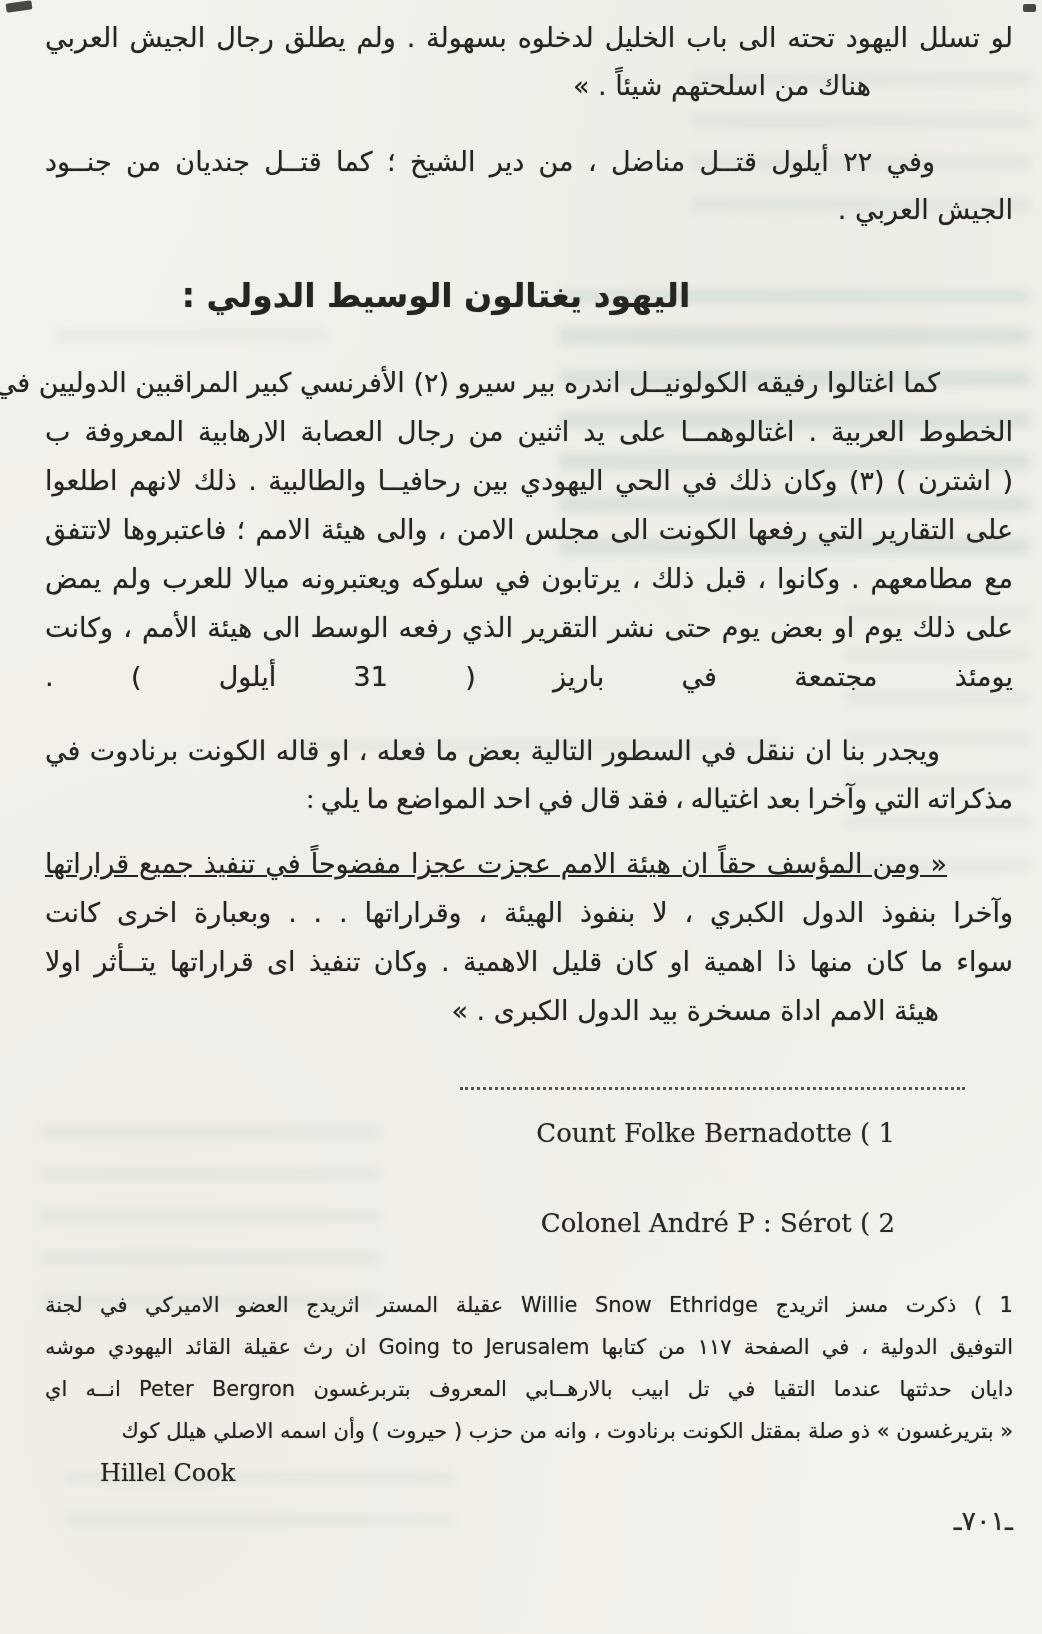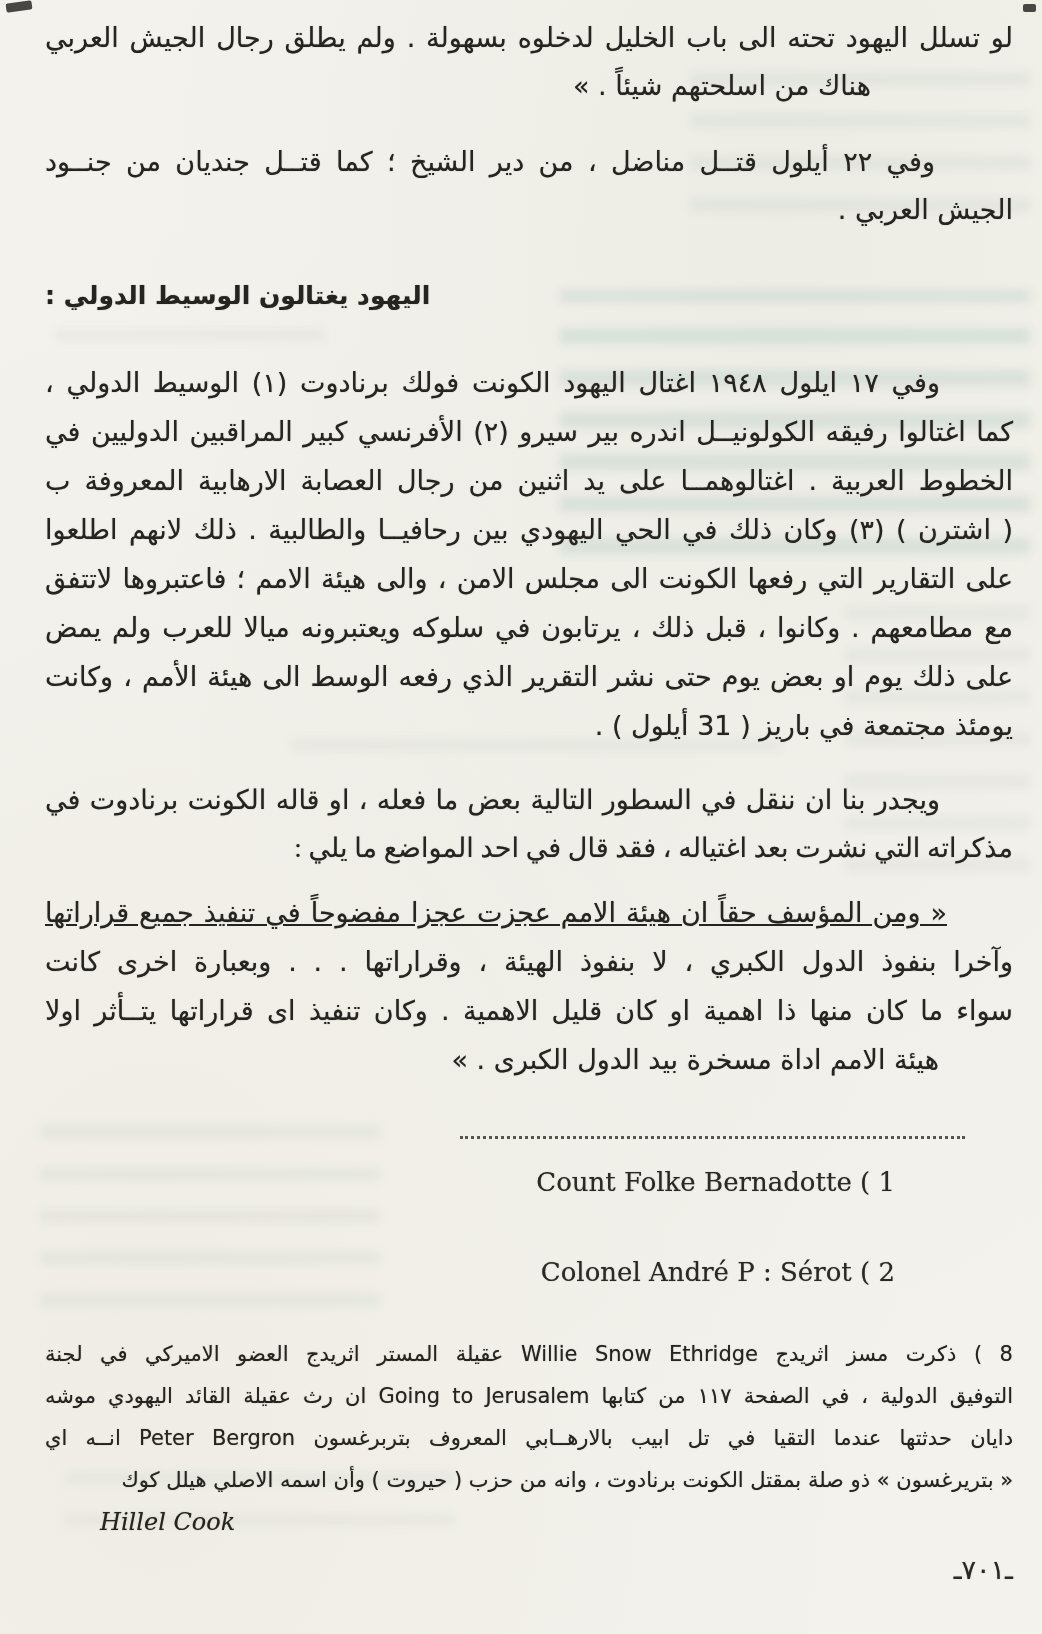--- a/index.html
+++ b/index.html
@@ -64,23 +64,23 @@
   .p1 .line:nth-child(2) { text-align-last: right; padding-right: 142px; }
   .p2 .line:nth-child(2) { text-align-last: right; }
   .p3 .line:nth-child(8) { text-align-last: right; }
   .p4 .line:nth-child(2) { text-align-last: right; }
   .p5 .line:nth-child(4) { text-align-last: right; padding-right: 74px; }
 
   .p2 { margin-top: 28px; }
   .heading {
     margin: 36px 0 0 0;
     padding-right: 186px;
-    font-size: 25px; font-weight: bold;
+    font-size: 33px; font-weight: bold;
     line-height: 52px;
-    text-align: left;
+    text-align: center;
   }
   .p3 { margin-top: 36px; }
   .p4 { margin-top: 26px; font-family: Liberation Serif, serif; }
   .p5 { margin-top: 16px; }
 
   .rule {
     margin: 52px 48px 0 auto;
     width: 505px; height: 0;
     border-top: 3px dotted #3b3a34;
     opacity: .85;
@@ -102,21 +102,20 @@
     white-space: nowrap;
     text-align: justify;
     text-align-last: justify;
   }
   .fn3 .line:nth-child(4) { text-align-last: right; }
   .fn3 .line:nth-child(5) {
     direction: ltr; text-align: left; text-align-last: left;
     padding-left: 55px;
     font-family: "DejaVu Serif", serif;
     font-size: 24px;
-    font-style: italic;
   }
   .pagenum {
     margin-top: 10px;
     text-align: right;
     font-size: 27px; line-height: 34px;
     letter-spacing: 2px;
     color: #2b2925;
   }
 </style>
 </head>
@@ -142,50 +141,49 @@
       </div>
 
     <div class="para p2">
         <div class="line">وفي ٢٢ أيلول قتــل مناضل ، من دير الشيخ ؛ كما قتــل جنديان من جنــود</div>
         <div class="line">الجيش العربي .</div>
       </div>
 
     <h2 class="heading">اليهود يغتالون الوسيط الدولي :</h2>
 
     <div class="para p3">
-        <div class="line">وفي ١٧ ايلول ١٩٤٨ اغتال اليهود الكونت فولك برنادوت (١) الوسيط الدولي ،</div>
         <div class="line">كما اغتالوا رفيقه الكولونيــل اندره بير سيرو (٢) الأفرنسي كبير المراقبين الدوليين في</div>
         <div class="line">الخطوط العربية . اغتالوهمــا على يد اثنين من رجال العصابة الارهابية المعروفة ب</div>
         <div class="line">( اشترن ) (٣) وكان ذلك في الحي اليهودي بين رحافيــا والطالبية . ذلك لانهم اطلعوا</div>
         <div class="line">على التقارير التي رفعها الكونت الى مجلس الامن ، والى هيئة الامم ؛ فاعتبروها لاتتفق</div>
         <div class="line">مع مطامعهم . وكانوا ، قبل ذلك ، يرتابون في سلوكه ويعتبرونه ميالا للعرب ولم يمض</div>
         <div class="line">على ذلك يوم او بعض يوم حتى نشر التقرير الذي رفعه الوسط الى هيئة الأمم ، وكانت</div>
         <div class="line">يومئذ مجتمعة في باريز ( 31 أيلول ) .</div>
       </div>
 
     <div class="para p4">
         <div class="line">ويجدر بنا ان ننقل في السطور التالية بعض ما فعله ، او قاله الكونت برنادوت في</div>
-        <div class="line">مذكراته التي نشرت بعد اغتياله ، فقد قال في احد المواضع ما يلي :</div>
+        <div class="line">مذكراته التي وآخرا بعد اغتياله ، فقد قال في احد المواضع ما يلي :</div>
       </div>
 
     <div class="para p5">
         <div class="line">« ومن المؤسف حقاً ان هيئة الامم عجزت عجزا مفضوحاً في تنفيذ جميع قراراتها</div>
         <div class="line">وآخرا بنفوذ الدول الكبري ، لا بنفوذ الهيئة ، وقراراتها . . . وبعبارة اخرى كانت</div>
         <div class="line">سواء ما كان منها ذا اهمية او كان قليل الاهمية . وكان تنفيذ اى قراراتها يتــأثر اولا</div>
         <div class="line">هيئة الامم اداة مسخرة بيد الدول الكبرى . »</div>
       </div>
 
     <div class="rule"></div>
 
     <div class="fn-latin fn1">Count Folke Bernadotte ( 1</div>
 
     <div class="fn-latin fn2">Colonel André P : Sérot ( 2</div>
 
     <div class="fn3">
-        <div class="line">8 ) ذكرت مسز اثريدج Willie Snow Ethridge عقيلة المستر اثريدج العضو الاميركي في لجنة</div>
+        <div class="line">1 ) ذكرت مسز اثريدج Willie Snow Ethridge عقيلة المستر اثريدج العضو الاميركي في لجنة</div>
         <div class="line">التوفيق الدولية ، في الصفحة ١١٧ من كتابها Going to Jerusalem ان رث عقيلة القائد اليهودي موشه</div>
         <div class="line">دايان حدثتها عندما التقيا في تل ابيب بالارهــابي المعروف بتربرغسون Peter Bergron انــه اي</div>
         <div class="line">« بتريرغسون » ذو صلة بمقتل الكونت برنادوت ، وانه من حزب ( حيروت ) وأن اسمه الاصلي هيلل كوك</div>
         <div class="line">Hillel Cook</div>
       </div>
 
     <div class="pagenum">ـ٧٠١ـ</div>
 
   </div>
 </div>

